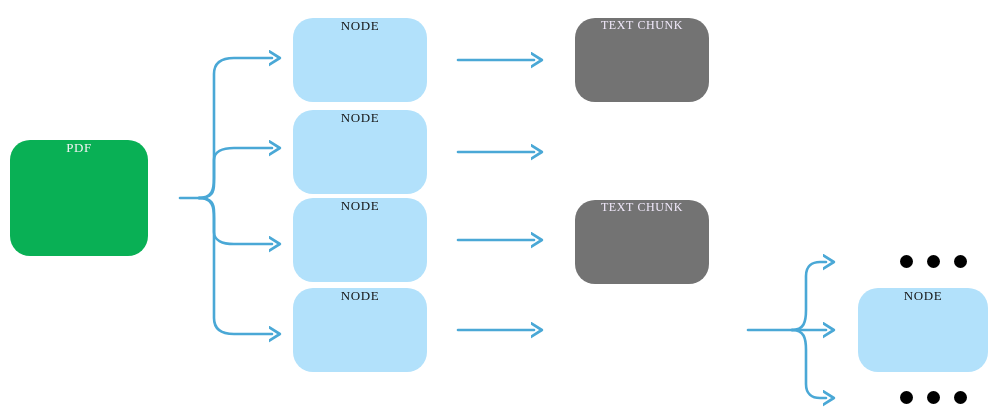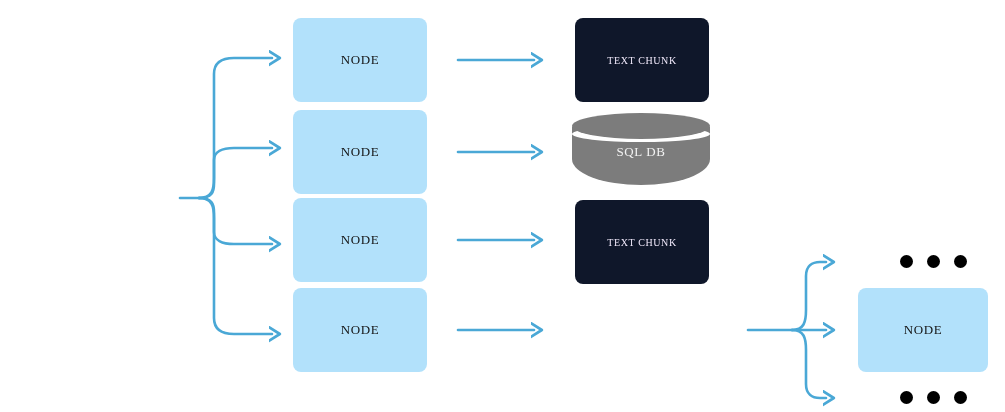--- a/index.html
+++ b/index.html
@@ -20,40 +20,39 @@
   #diagram-svg {
     position: absolute;
     left: 0;
     top: 0;
     width: 1005px;
     height: 412px;
   }
   .node-box {
     position: absolute;
     display: flex;
-    align-items: center;
     justify-content: center;
-    border-radius: 8px;
+    border-radius: 20px;
     box-sizing: border-box;
     letter-spacing: 0.6px;
   }
   .node-box.blue {
     background: #b2e1fb;
     color: #141414;
     font-size: 13px;
   }
   .node-box.green {
     background: #09b055;
     color: #f3f3f3;
     font-size: 13px;
   }
   .node-box.purple {
-    background: #0f172a;
+    background: #737373;
     color: #f1e9fb;
-    font-size: 10px;
+    font-size: 12px;
   }
   .cylinder {
     position: absolute;
   }
   .cylinder-lid {
     position: absolute;
     left: 0;
     top: 0;
     width: 100%;
     height: 26px;
@@ -138,44 +137,41 @@
     </g>
 
     <g fill="none" stroke="#4aa8d6" stroke-width="2.6" stroke-linecap="round">
       <path d="M748,330 L792,330"></path>
       <path d="M792,330 C804,330 806,322 806,310 L806,276 C806,266 812,262 820,262 L826,262" marker-end="url(#arrowhead)"></path>
       <path d="M792,330 L826,330" marker-end="url(#arrowhead)"></path>
       <path d="M792,330 C804,330 806,338 806,350 L806,384 C806,394 812,398 820,398 L826,398" marker-end="url(#arrowhead)"></path>
     </g>
   </svg>
 
+  <div class="node-box green" style="left:10px; top:140px; width:138px; height:116px;">
+    <span>PDF</span>
+  </div>
 
   <div class="node-box blue" style="left:293px; top:18px; width:134px; height:84px;">
     <span>NODE</span>
   </div>
   <div class="node-box blue" style="left:293px; top:110px; width:134px; height:84px;">
     <span>NODE</span>
   </div>
   <div class="node-box blue" style="left:293px; top:198px; width:134px; height:84px;">
     <span>NODE</span>
   </div>
   <div class="node-box blue" style="left:293px; top:288px; width:134px; height:84px;">
     <span>NODE</span>
   </div>
 
   <div class="node-box purple" style="left:575px; top:18px; width:134px; height:84px;">
     <span>TEXT CHUNK</span>
   </div>
 
-  <div class="cylinder" style="left:572px; top:113px; width:138px; height:78px;">
-    <div class="cylinder-body"></div>
-    <div class="cylinder-gap"></div>
-    <div class="cylinder-lid"></div>
-    <div class="cylinder-label">SQL DB</div>
-  </div>
 
   <div class="node-box purple" style="left:575px; top:200px; width:134px; height:84px;">
     <span>TEXT CHUNK</span>
   </div>
 
 
   <div class="ellipsis" style="left:900px; top:255px;">
     <span></span>
     <span></span>
     <span></span>

